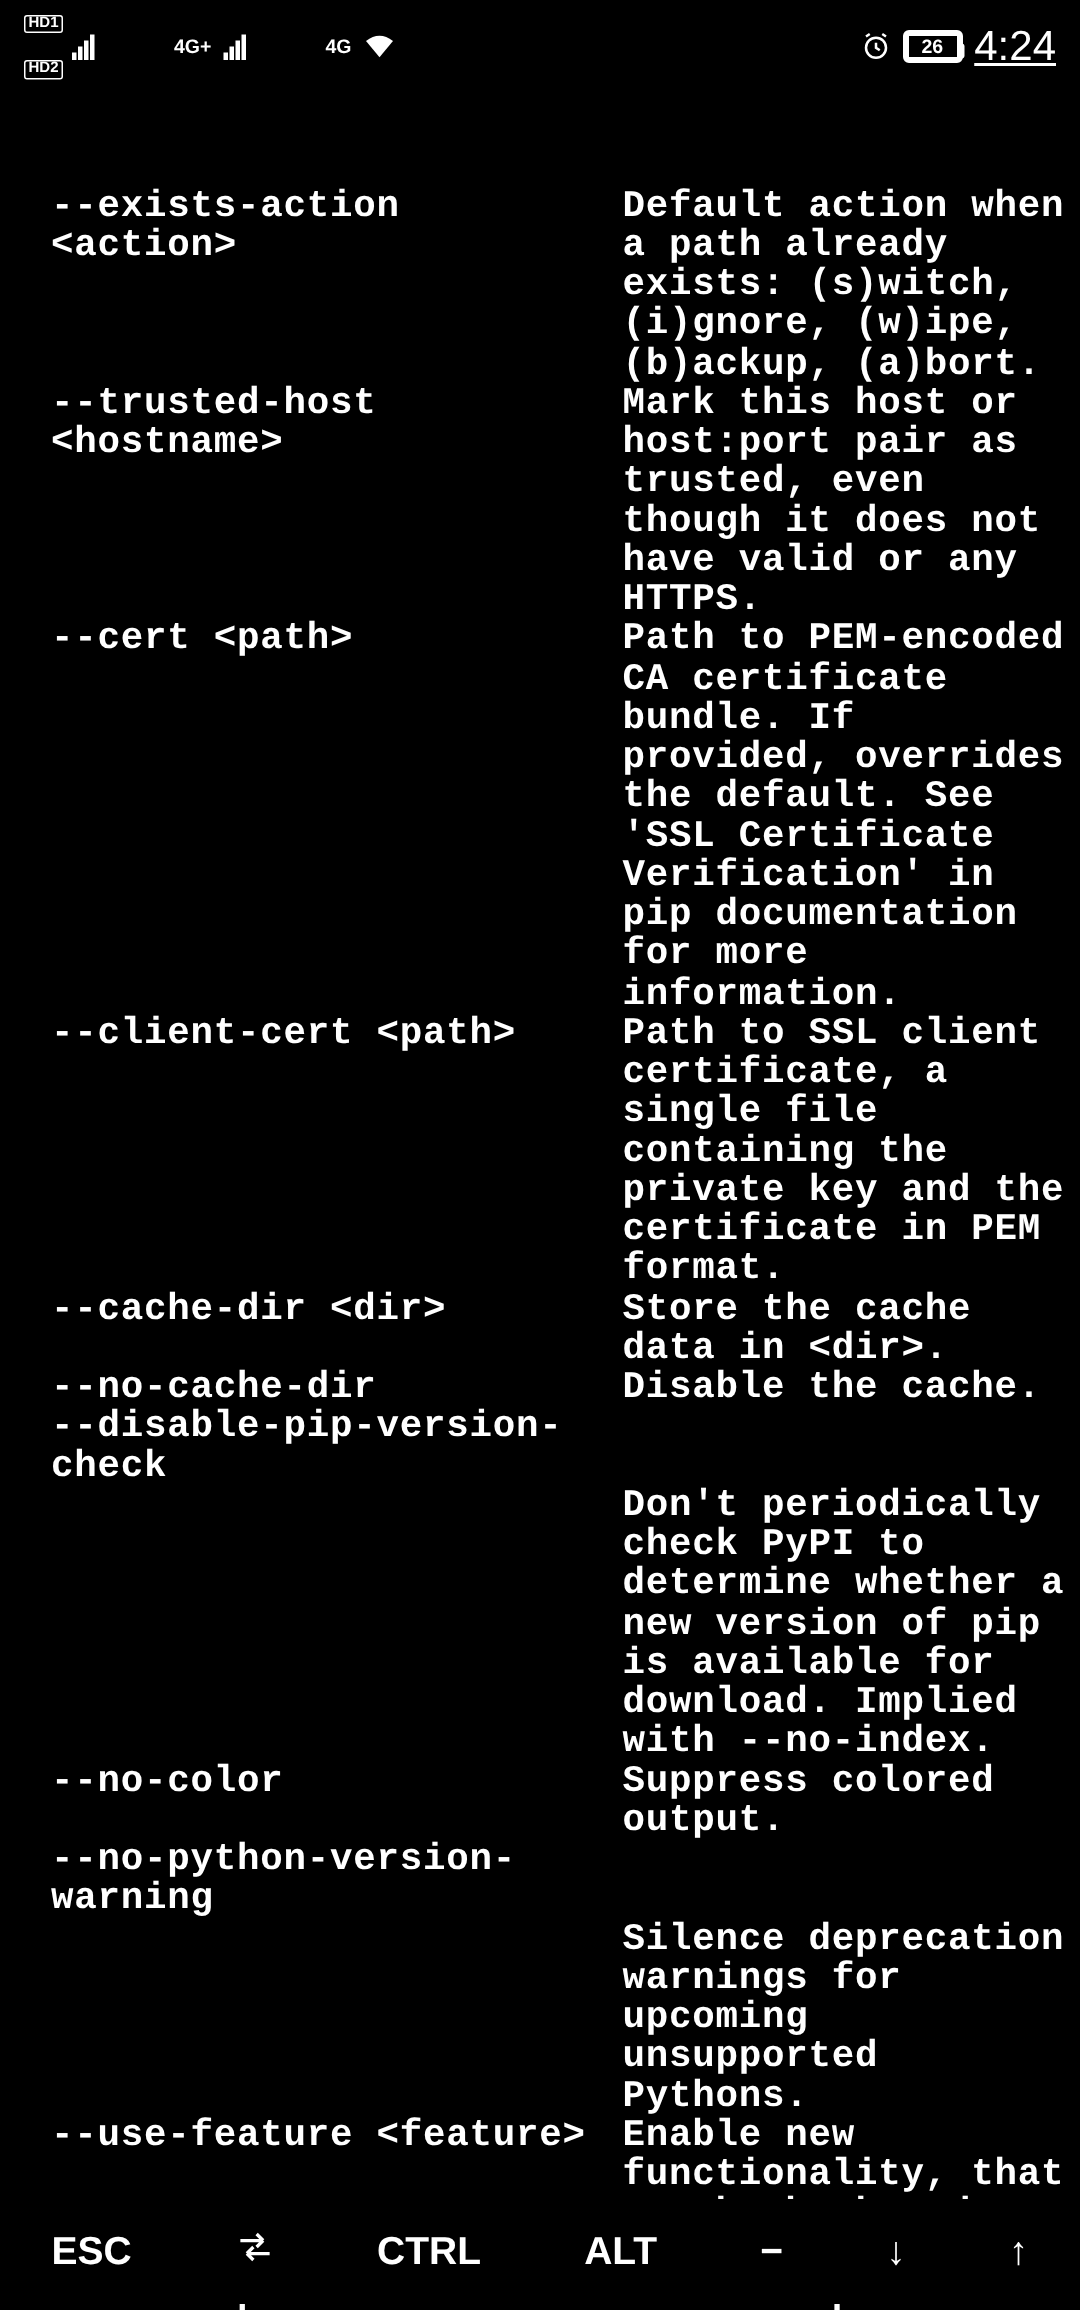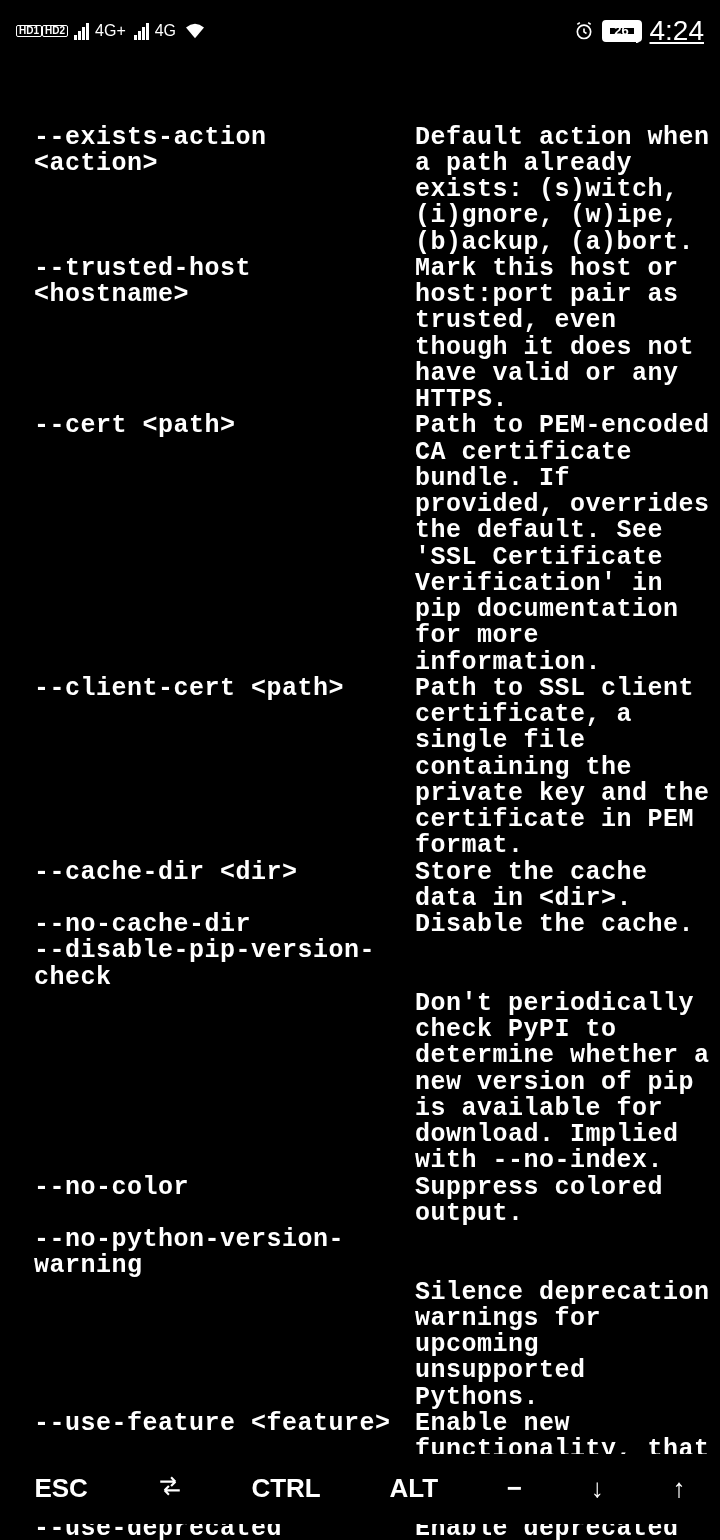--- a/index.html
+++ b/index.html
@@ -17,47 +17,47 @@
     height: 62px;
     display: flex;
     align-items: center;
     justify-content: space-between;
     padding: 0 16px;
     font-family: sans-serif;
     font-size: 20px;
   }
   .status-left { display: flex; align-items: center; gap: 6px; }
   .status-right { display: flex; align-items: center; gap: 8px; }
-  .hd-stack { display: flex; flex-direction: row; gap: 0; font-size: 10px; font-weight: bold; }
+  .hd-stack { display: flex; flex-direction: column; gap: 18px; font-size: 10px; font-weight: bold; }
   .hd-box { border: 1px solid #fff; padding: 0 2px; border-radius: 2px; }
   .signal { display: inline-flex; align-items: flex-end; gap: 1px; height: 18px; }
   .signal span { width: 3px; background: #fff; }
   .signal span:nth-child(1){height:5px}.signal span:nth-child(2){height:9px}
   .signal span:nth-child(3){height:13px}.signal span:nth-child(4){height:17px}
-  .net-label { font-size: 16px; font-weight: normal; margin-right: 2px;}
+  .net-label { font-size: 13px; font-weight: bold; margin-right: 2px; margin-left: 47px;}
   .wifi-icon { width: 22px; height: 18px; }
   .alarm-icon { width: 20px; height: 20px; }
-  .battery { border: 8px solid #ffffff; border-radius: 4px; width: 40px; height: 22px; position: relative; display:flex; align-items:center; justify-content:center; font-size:13px; font-weight:bold;}
+  .battery { border: 4px solid #ffffff; border-radius: 4px; width: 40px; height: 22px; position: relative; display:flex; align-items:center; justify-content:center; font-size:13px; font-weight:bold;}
   .battery::after { content:""; position:absolute; right:-5px; top:5px; width:3px; height:10px; background:#fff; border-radius:0 2px 2px 0;}
   .clock { font-size: 28px; font-weight: 500; text-decoration: underline; }
 
   .terminal {
     padding: 10px 10px 0 10px;
     white-space: pre-wrap;
     word-break: break-word;
     letter-spacing: 0.5px;
     font-weight: 500;
   }
   .opt-row { display: flex; font-weight: bold; }
   .opt-flag { width: 385px; flex-shrink: 0; padding-left: 24px; }
   .opt-desc { flex: 1; margin-left: 20px; }
 
   .keybar {
     position: absolute;
-    bottom: 16px; left: 0; right: 0;
+    bottom: 4px; left: 0; right: 0;
     height: 70px;
     display: flex;
     align-items: center;
     justify-content: space-around;
     font-family: sans-serif;
     font-size: 26px;
     font-weight: 600;
     background: #000;
   }
   .keybar .key { color:#fff; padding: 8px 12px; }

